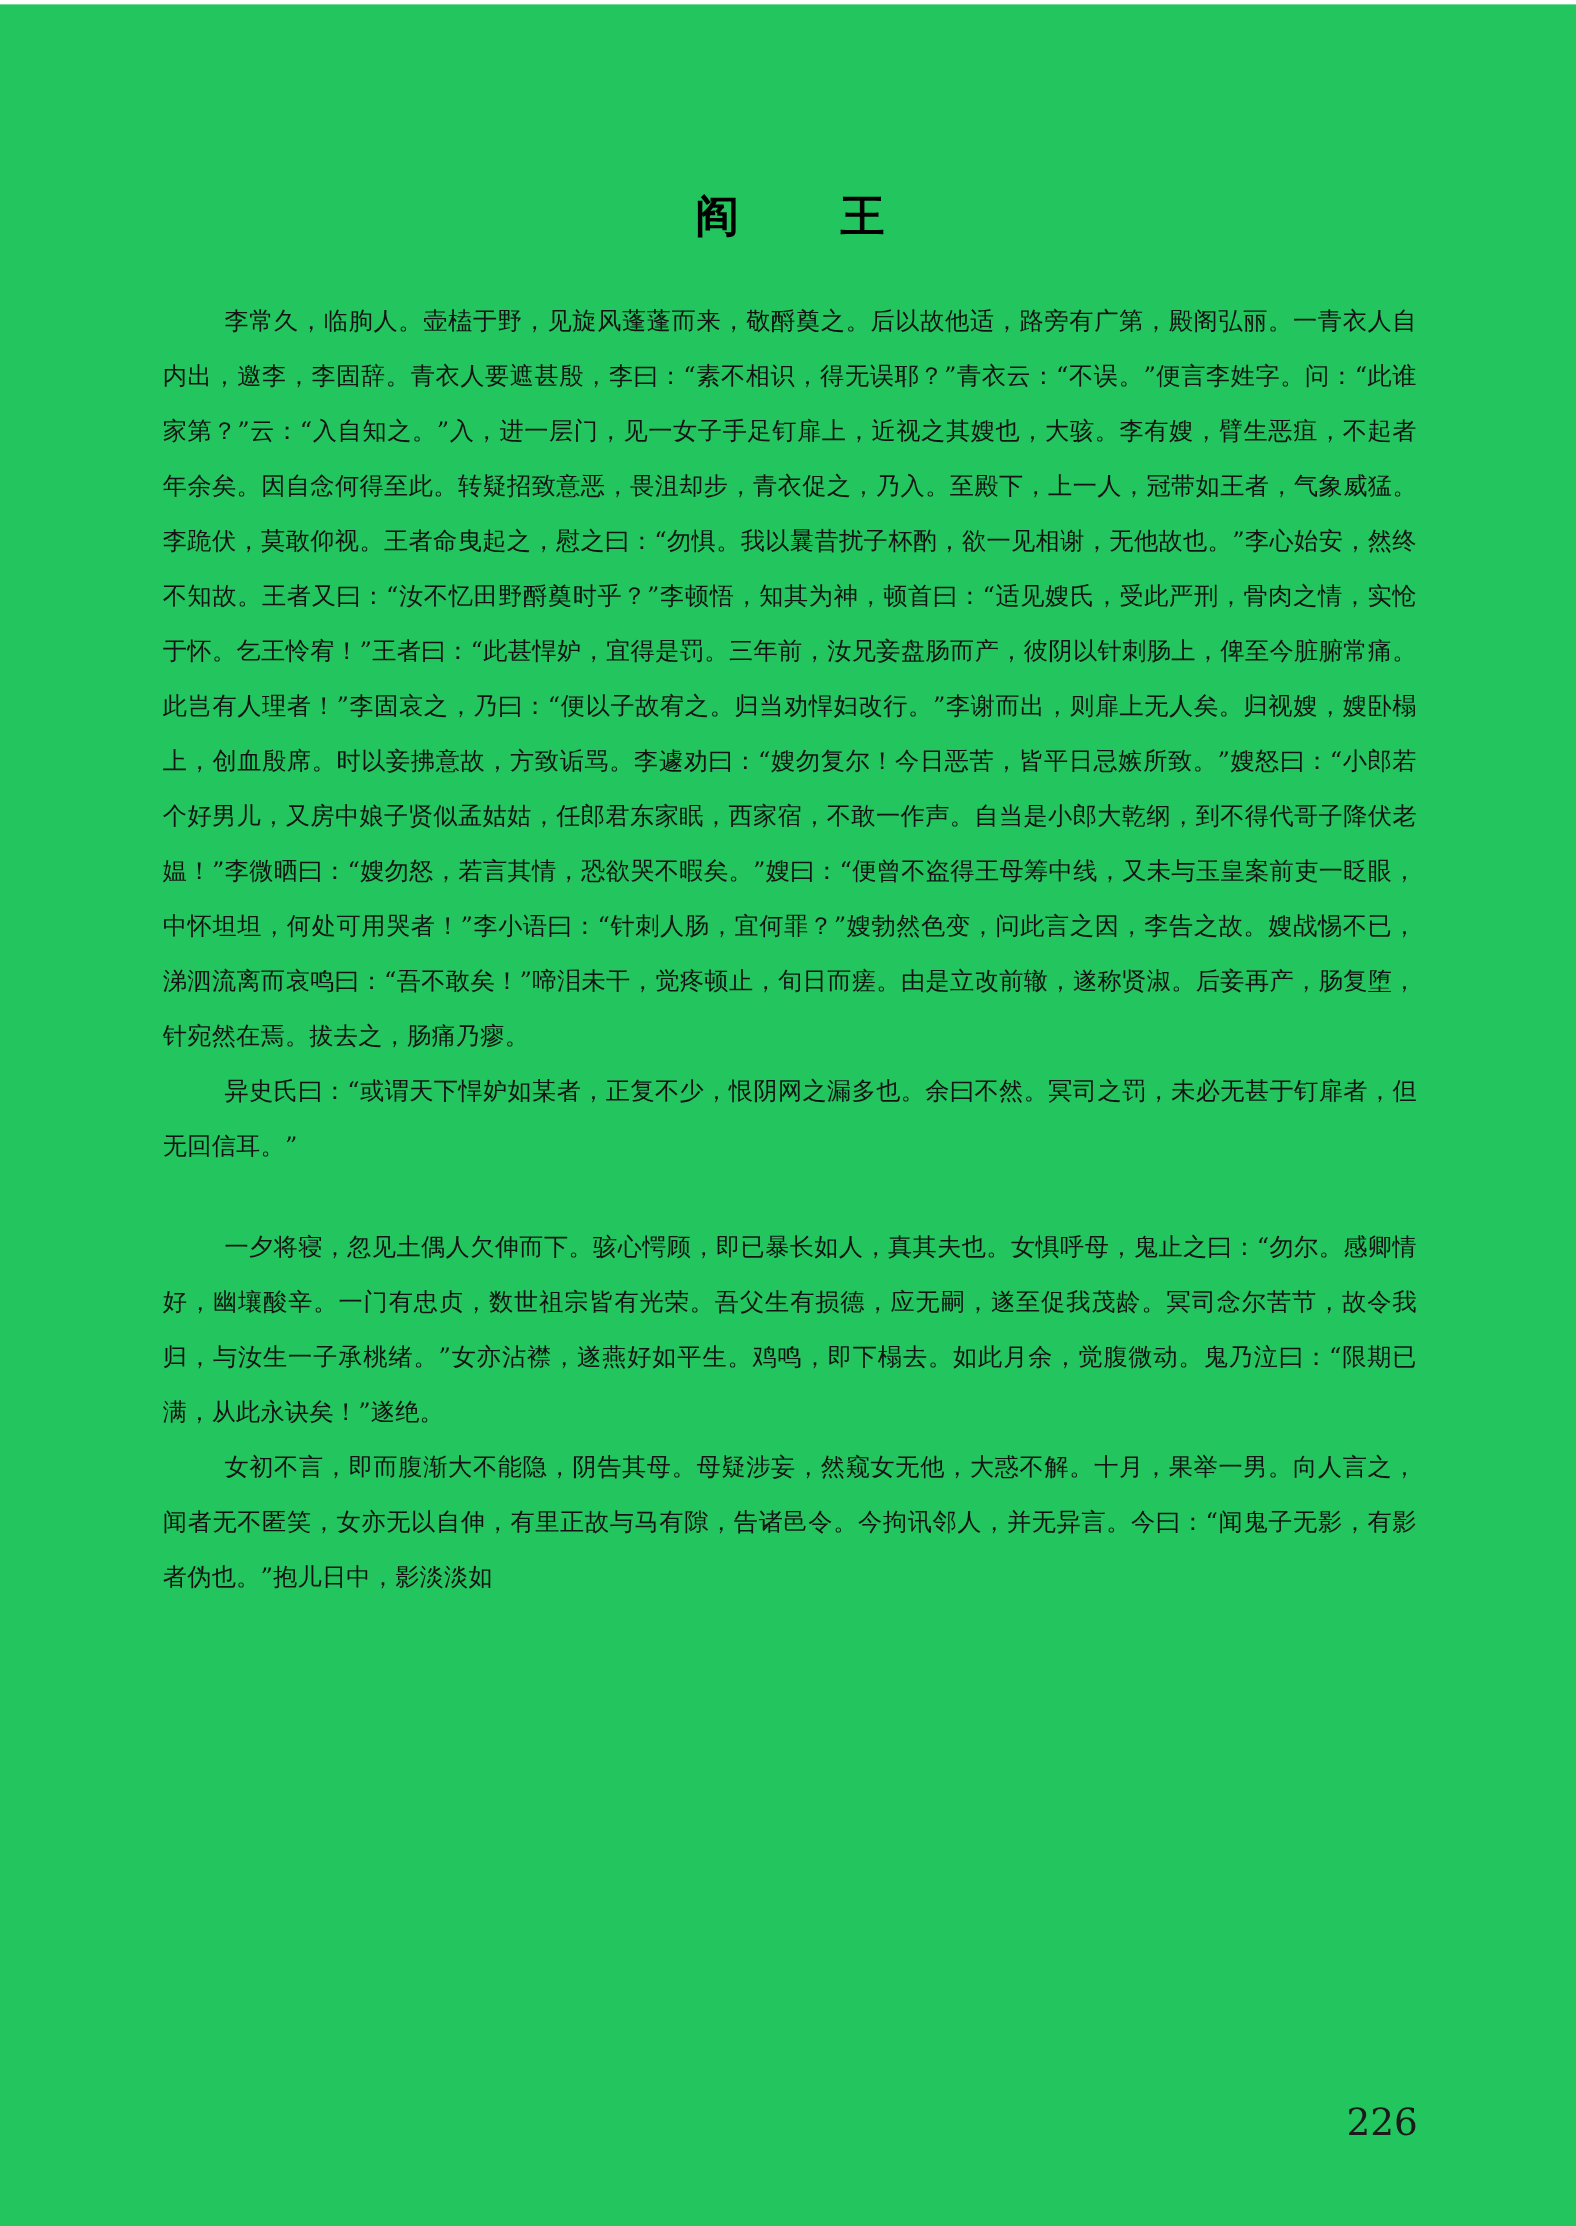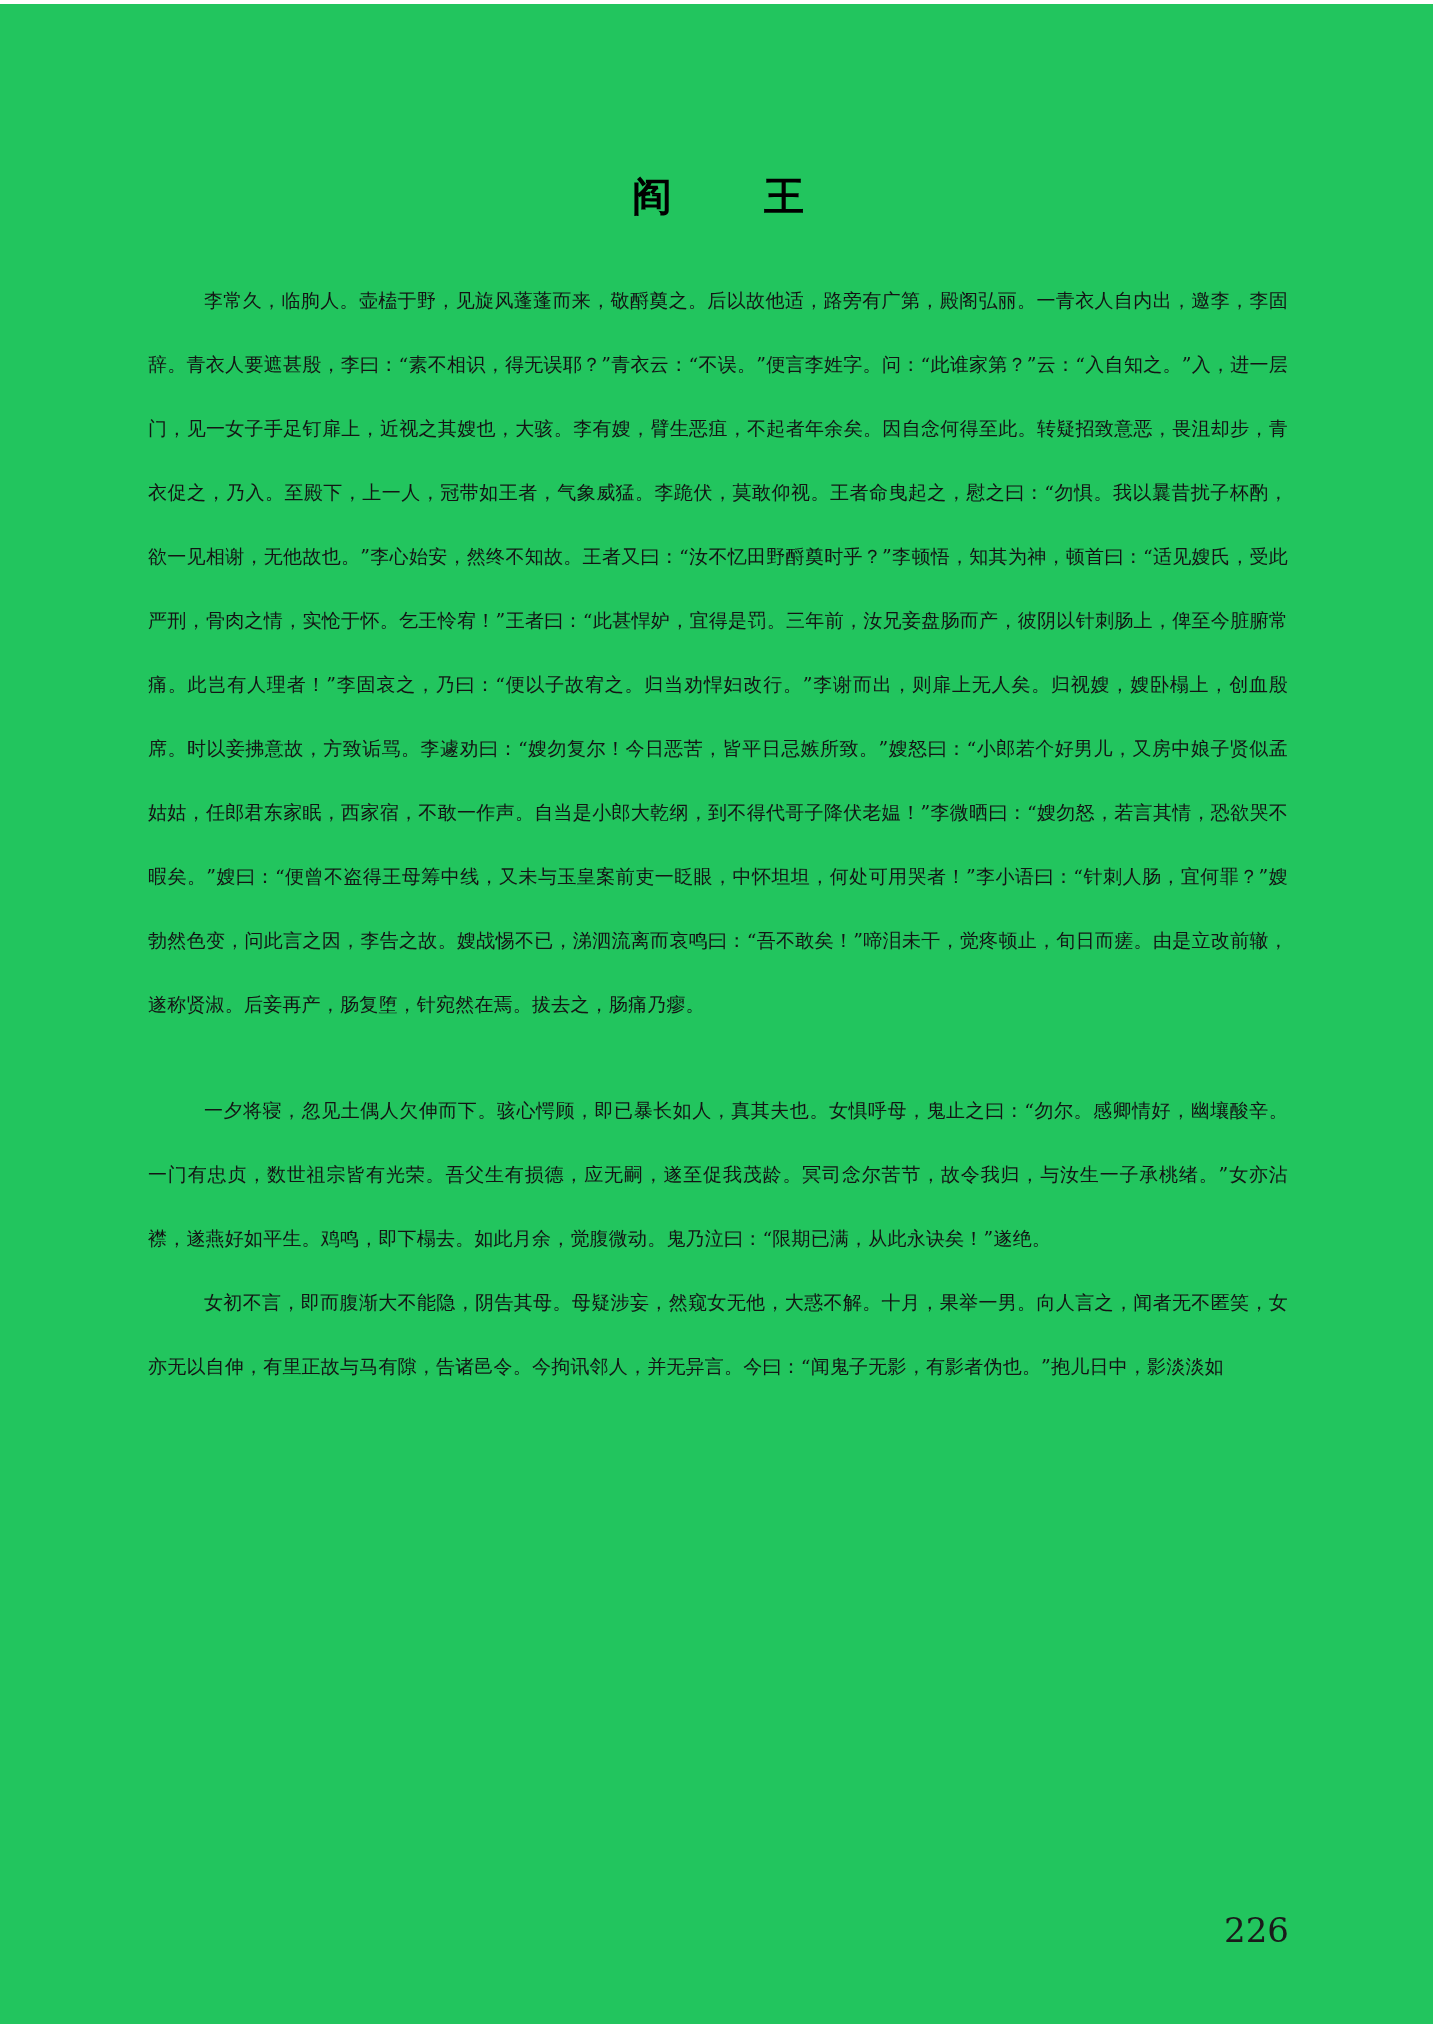--- a/index.html
+++ b/index.html
@@ -32,22 +32,22 @@
     text-indent: 26px;
     color: #000000;
   }
   .title-1 { margin-top: 165px; }
   .title-2 { margin-top: 122px; }
   .body-block {
     margin-top: 44px;
   }
   p.para {
     margin: 0;
-    font-size: 19px;
-    line-height: 64px;
+    font-size: 22px;
+    line-height: 50px;
     text-align: justify;
     text-justify: inter-ideograph;
     text-indent: 56px;
     letter-spacing: 0.2px;
     color: #141414;
   }
   .gap-small { margin-top: 0px; }
   .section-2-body { margin-top: 42px; }
   .page-number {
     position: absolute;
@@ -61,20 +61,21 @@
 </head>
 <body>
 
 <div class="page">
   <div class="content">
 
     <h1 class="chapter-title title-1">阎　王</h1>
 
     <div class="body-block">
       <p class="para">李常久，临朐人。壶榼于野，见旋风蓬蓬而来，敬酹奠之。后以故他适，路旁有广第，殿阁弘丽。一青衣人自内出，邀李，李固辞。青衣人要遮甚殷，李曰：“素不相识，得无误耶？”青衣云：“不误。”便言李姓字。问：“此谁家第？”云：“入自知之。”入，进一层门，见一女子手足钉扉上，近视之其嫂也，大骇。李有嫂，臂生恶疽，不起者年余矣。因自念何得至此。转疑招致意恶，畏沮却步，青衣促之，乃入。至殿下，上一人，冠带如王者，气象威猛。李跪伏，莫敢仰视。王者命曳起之，慰之曰：“勿惧。我以曩昔扰子杯酌，欲一见相谢，无他故也。”李心始安，然终不知故。王者又曰：“汝不忆田野酹奠时乎？”李顿悟，知其为神，顿首曰：“适见嫂氏，受此严刑，骨肉之情，实怆于怀。乞王怜宥！”王者曰：“此甚悍妒，宜得是罚。三年前，汝兄妾盘肠而产，彼阴以针刺肠上，俾至今脏腑常痛。此岂有人理者！”李固哀之，乃曰：“便以子故宥之。归当劝悍妇改行。”李谢而出，则扉上无人矣。归视嫂，嫂卧榻上，创血殷席。时以妾拂意故，方致诟骂。李遽劝曰：“嫂勿复尔！今日恶苦，皆平日忌嫉所致。”嫂怒曰：“小郎若个好男儿，又房中娘子贤似孟姑姑，任郎君东家眠，西家宿，不敢一作声。自当是小郎大乾纲，到不得代哥子降伏老媪！”李微晒曰：“嫂勿怒，若言其情，恐欲哭不暇矣。”嫂曰：“便曾不盗得王母筹中线，又未与玉皇案前吏一眨眼，中怀坦坦，何处可用哭者！”李小语曰：“针刺人肠，宜何罪？”嫂勃然色变，问此言之因，李告之故。嫂战惕不已，涕泗流离而哀鸣曰：“吾不敢矣！”啼泪未干，觉疼顿止，旬日而瘥。由是立改前辙，遂称贤淑。后妾再产，肠复堕，针宛然在焉。拔去之，肠痛乃瘳。</p>
+      <p class="para gap-small">异史氏曰：“或谓天下悍妒如某者，正复不少，恨阴网之漏多也。余曰不然。冥司之罚，未必无甚于钉扉者，但无回信耳。”</p>
     </div>
 
 
     <div class="body-block section-2-body">
       <p class="para gap-small">一夕将寝，忽见土偶人欠伸而下。骇心愕顾，即已暴长如人，真其夫也。女惧呼母，鬼止之曰：“勿尔。感卿情好，幽壤酸辛。一门有忠贞，数世祖宗皆有光荣。吾父生有损德，应无嗣，遂至促我茂龄。冥司念尔苦节，故令我归，与汝生一子承桃绪。”女亦沾襟，遂燕好如平生。鸡鸣，即下榻去。如此月余，觉腹微动。鬼乃泣曰：“限期已满，从此永诀矣！”遂绝。</p>
       <p class="para gap-small">女初不言，即而腹渐大不能隐，阴告其母。母疑涉妄，然窥女无他，大惑不解。十月，果举一男。向人言之，闻者无不匿笑，女亦无以自伸，有里正故与马有隙，告诸邑令。今拘讯邻人，并无异言。今曰：“闻鬼子无影，有影者伪也。”抱儿日中，影淡淡如</p>
     </div>
 
   </div>
 

